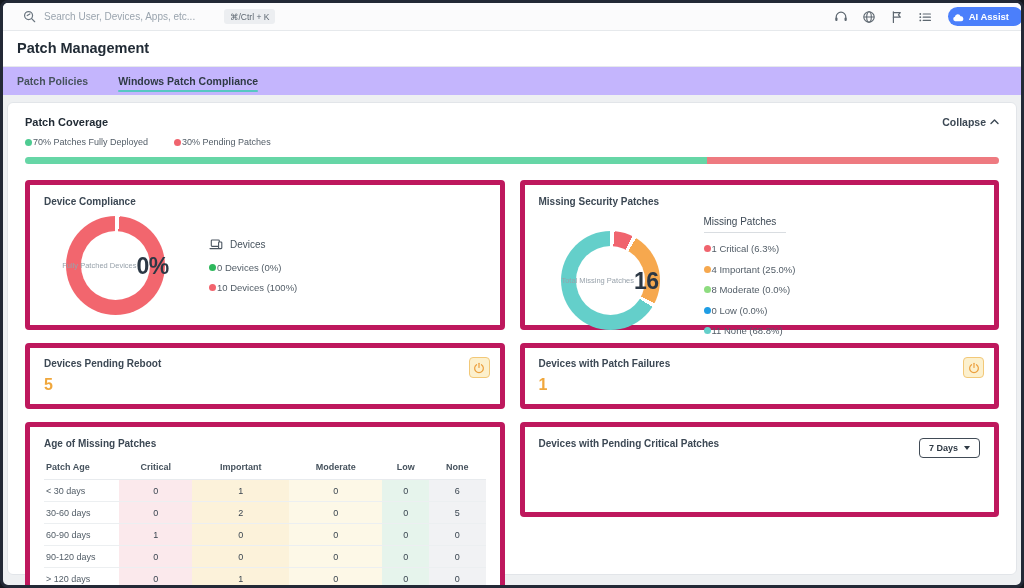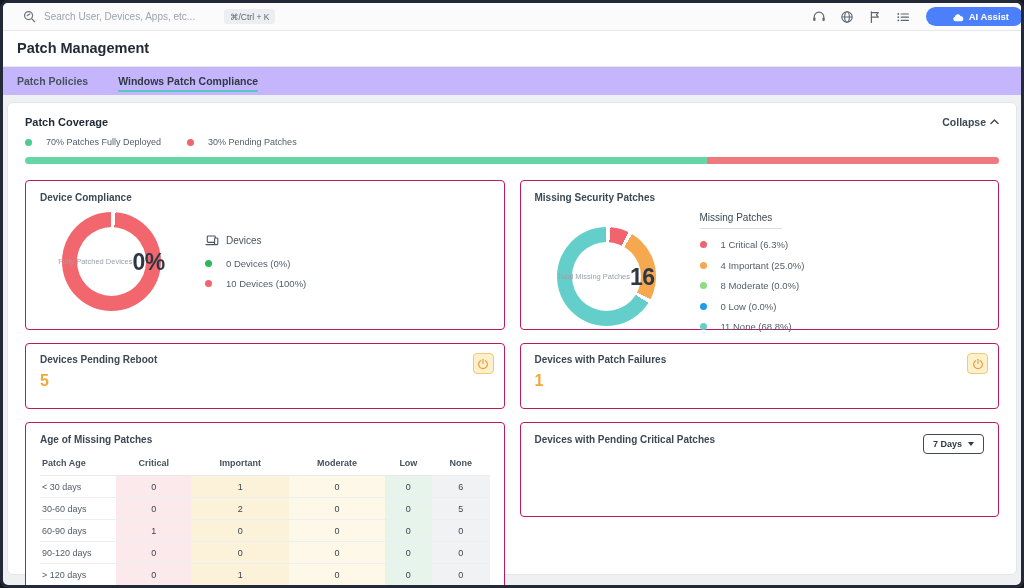--- a/index.html
+++ b/index.html
@@ -22,21 +22,21 @@
   }
   .search-input::placeholder { color:#9aa4ae; }
   .kbd-badge {
     font-size:8.5px; background:#eceef1; color:#5d6771; padding:2.5px 6px;
     border-radius:3px; white-space:nowrap;
   }
   .icon-row { display:flex; align-items:center; gap:14px; color:#5d6770; }
   .tb-icon { display:flex; align-items:center; cursor:pointer; }
   .ai-btn {
     display:flex; align-items:flex-end; gap:5px; background:#4b7ffb; color:#fff;
-    border:none; border-radius:11px; padding:4px 14px 4px 26px; font-family:inherit;
+    border:none; border-radius:11px; padding:4px 14px 4px 4px; font-family:inherit;
     font-size:9.5px; font-weight:700; margin-left:2px; margin-right:-8px; cursor:pointer;
     white-space:nowrap;
   }
   
   .titlebar {
     background:#fff; border-bottom:1px solid #e6e9ec; padding:9px 14px 10px;
     font-size:14.5px; font-weight:700; color:#212b35;
   }
   .tabsbar { background:#c4b5fd; padding:0 14px; display:flex; gap:30px; height:28px; align-items:stretch; }
   .tab {
@@ -54,27 +54,27 @@
     background:#fff; border:1px solid #e2e5e9; border-radius:6px;
     padding:13px 17px 15px; height:473px;
   }
   .cov-head { display:flex; justify-content:space-between; align-items:center; }
   .cov-title { font-size:11px; font-weight:700; color:#212b35; }
   .collapse-btn {
     display:flex; align-items:center; gap:4px; font-size:10.5px; font-weight:700;
     color:#3c4854; background:none; border:none; font-family:inherit; cursor:pointer;
   }
   .cov-legend { display:flex; gap:26px; margin-top:9px; }
-  .leg-item { display:flex; align-items:center; gap:14px; font-size:9px; color:#525d67; }
+  .leg-item { display:flex; align-items:center; gap:1px; font-size:9px; color:#525d67; }
   .dot { width:7px; height:7px; border-radius:50%; flex:none; }
   .cov-bar { margin-top:10px; height:7px; border-radius:4px; overflow:hidden; display:flex; background:#eee; }
   .cov-bar > div { height:100%; }
   
   .grid { margin-top:16px; display:grid; grid-template-columns:1fr 1fr; column-gap:15px; row-gap:13px; }
-  .card { background:#fff; border:1px solid #be185d; border-radius:4px; }
+  .card { background:#fff; border:5px solid #be185d; border-radius:4px; }
   .card-title { font-size:10px; font-weight:700; color:#3c4854; }
   .card-chart { height:150px; padding:11px 14px; }
   .donut-row { display:flex; align-items:center; margin-top:9px; padding-left:22px; gap:44px; }
   .donut { width:99px; height:99px; border-radius:50%; position:relative; flex:none; background:#eee; }
   .hole {
     position:absolute; inset:15px; background:#fff; border-radius:50%;
     display:flex; flex-direction:row; align-items:center; justify-content:center;
   }
   .hole-label { font-size:7.5px; color:#98a2ab; white-space:nowrap; }
   .hole-value { font-size:23px; font-weight:700; color:#2c3845; letter-spacing:-0.5px; margin-top:1px; }

